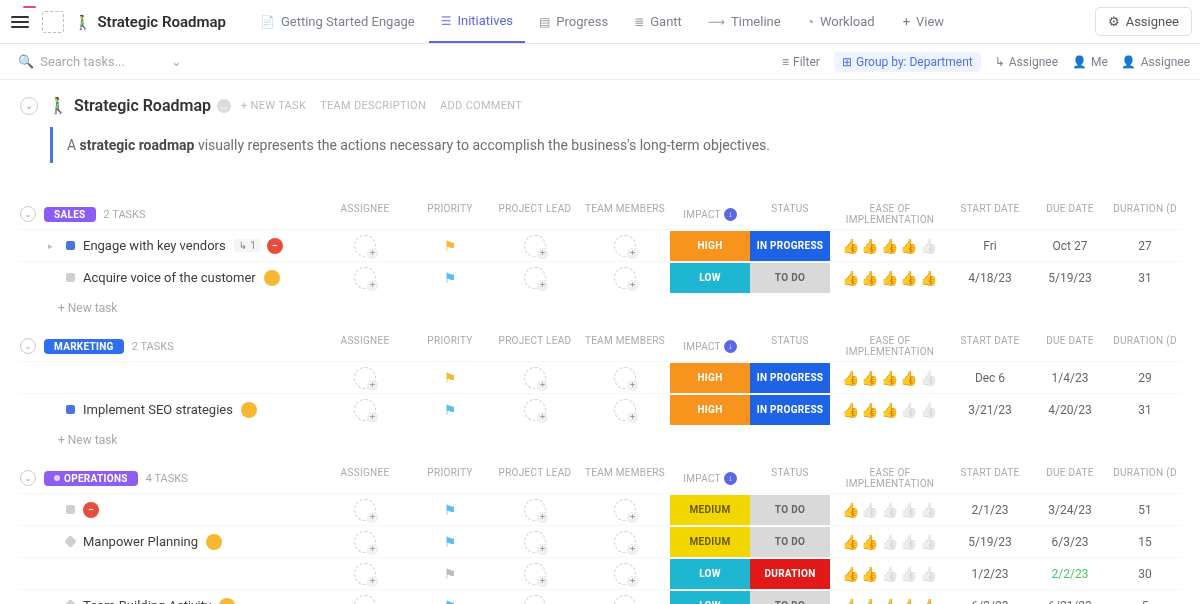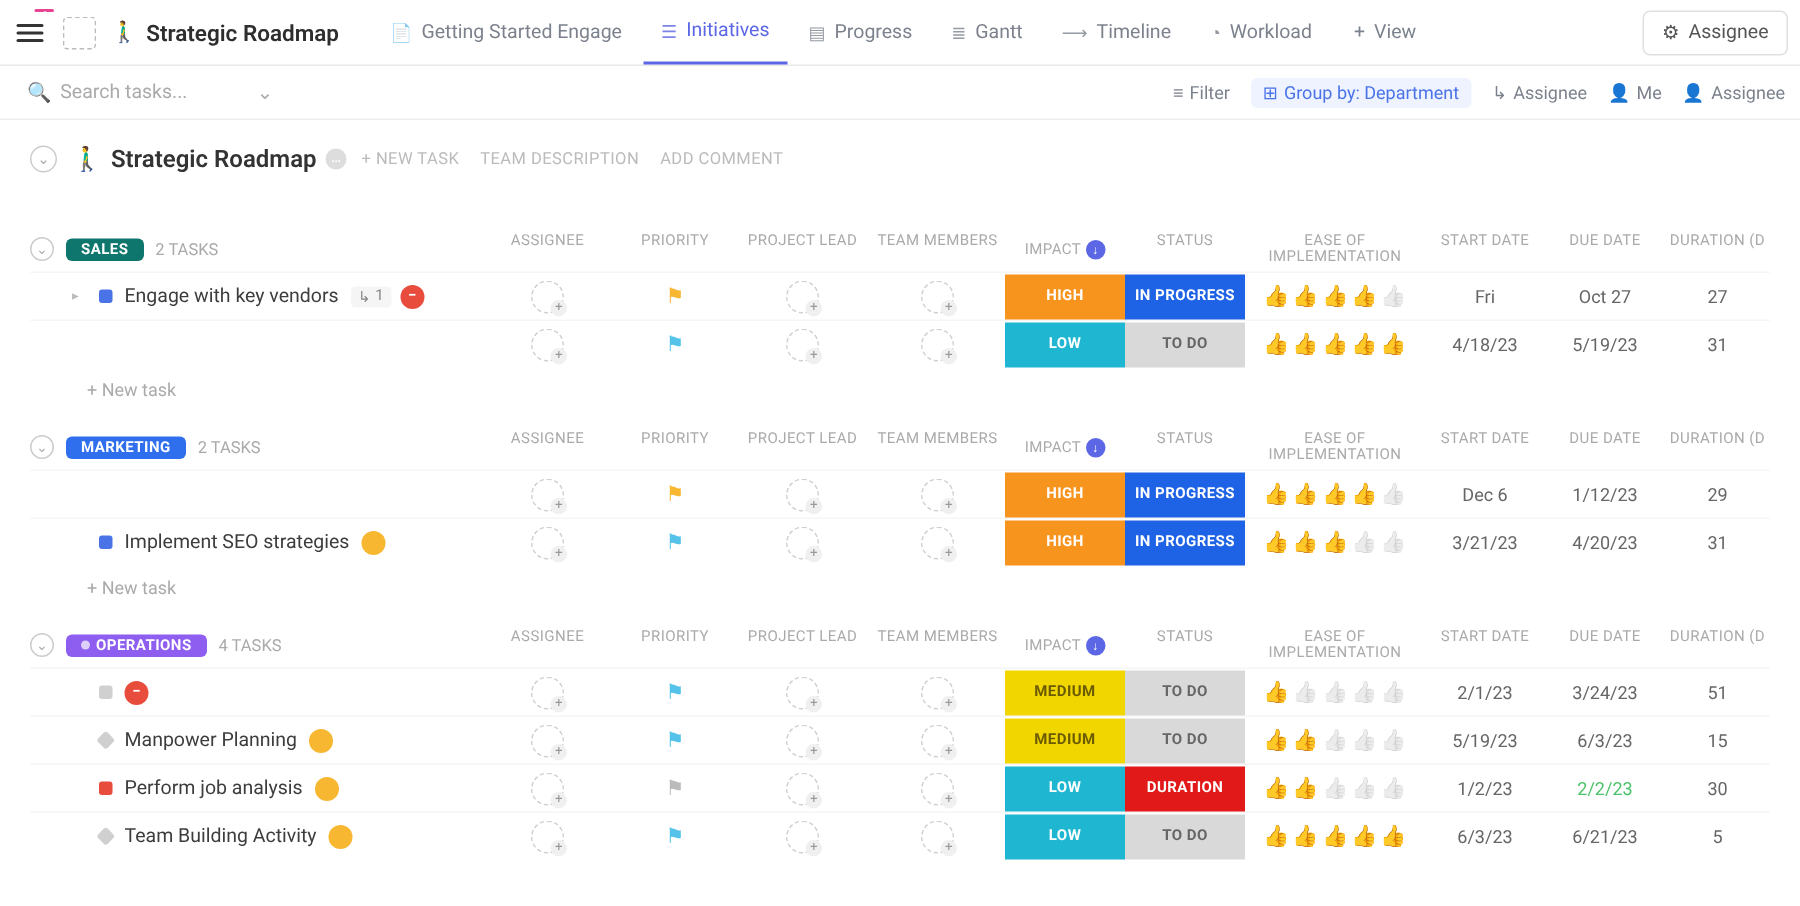--- a/index.html
+++ b/index.html
@@ -160,27 +160,30 @@
       <span>🚶‍♂️</span>
       <span>Strategic Roadmap</span>
       <span style="width:14px;height:14px;border-radius:50%;background:#ddd;font-size:9px;display:flex;align-items:center;justify-content:center;color:#fff">…</span>
     </div>
     <div class="ph-meta">
       <span>+ NEW TASK</span>
       <span>TEAM DESCRIPTION</span>
       <span>ADD COMMENT</span>
     </div>
   </div>
+  <div class="desc-box">
+    <span>A </span><b>strategic roadmap</b><span> visually represents the actions necessary to accomplish the business's long-term objectives.</span>
+  </div>
 </div>
 
 <div class="content" id="content">
     <div class="group">
       <div class="group-header">
     <div class="grp-collapse">⌄</div>
-    <div class="grp-pill" style="background:#0f766e">SALES</div>
+    <div class="grp-pill" style="background:#8b5cf6">SALES</div>
     <div class="grp-count">2 TASKS</div>
     <div class="cols">
     <div class="col-h w-assignee">ASSIGNEE</div>
     <div class="col-h w-priority">PRIORITY</div>
     <div class="col-h w-lead">PROJECT LEAD</div>
     <div class="col-h w-team">TEAM MEMBERS</div>
     <div class="col-h w-impact">IMPACT<span class="sort-bubble">↓</span></div>
     <div class="col-h w-status">STATUS</div>
     <div class="col-h w-ease">EASE OF IMPLEMENTATION</div>
     <div class="col-h w-date">START DATE</div>
@@ -219,20 +222,28 @@
             <span class="thumb ">👍</span>
             <span class="thumb ">👍</span>
             <span class="thumb dim">👍</span>
           </div>
         <div class="cell w-date date-cell">Fri</div>
         <div class="cell w-date date-cell ">Oct 27</div>
         <div class="cell w-dur date-cell">27</div>
       </div>
     </div>
       <div class="task-row">
+      <div class="task-left">
+        <span class="task-expand"></span>
+        <span class="task-sq" style="background:#d0d0d0"></span>
+        <span class="task-name">Acquire voice of the customer</span>
+        <span class="task-meta">
+            <span class="circle-icon" style="background:#f7b731"></span>
+          </span>
+      </div>
       <div class="task-cols">
         <div class="cell w-assignee">
             <div class="avatar-ph"></div>
           </div>
         <div class="cell w-priority">
             <span class="flag" style="color:#55c2ea">⚑</span>
           </div>
         <div class="cell w-lead">
             <div class="avatar-ph"></div>
           </div>
@@ -290,21 +301,21 @@
         <div class="cell w-impact impact-cell" style="background:#f7941e;color:#fff">HIGH</div>
         <div class="cell w-status status-cell" style="background:#1e62e6;color:#fff">IN PROGRESS</div>
         <div class="cell w-ease ease">
             <span class="thumb ">👍</span>
             <span class="thumb ">👍</span>
             <span class="thumb ">👍</span>
             <span class="thumb ">👍</span>
             <span class="thumb dim">👍</span>
           </div>
         <div class="cell w-date date-cell">Dec 6</div>
-        <div class="cell w-date date-cell ">1/12/23</div>
+        <div class="cell w-date date-cell ">1/4/23</div>
         <div class="cell w-dur date-cell">29</div>
       </div>
     </div>
       <div class="task-row">
       <div class="task-left">
         <span class="task-expand"></span>
         <span class="task-sq" style="background:#4b73e8"></span>
         <span class="task-name">Implement SEO strategies</span>
         <span class="task-meta">
             <span class="circle-icon" style="background:#f7b731"></span>
@@ -422,28 +433,20 @@
             <span class="thumb dim">👍</span>
             <span class="thumb dim">👍</span>
             <span class="thumb dim">👍</span>
           </div>
         <div class="cell w-date date-cell">5/19/23</div>
         <div class="cell w-date date-cell ">6/3/23</div>
         <div class="cell w-dur date-cell">15</div>
       </div>
     </div>
       <div class="task-row">
-      <div class="task-left">
-        <span class="task-expand"></span>
-        <span class="task-sq" style="background:#e74c3c"></span>
-        <span class="task-name">Perform job analysis</span>
-        <span class="task-meta">
-            <span class="circle-icon" style="background:#f7b731"></span>
-          </span>
-      </div>
       <div class="task-cols">
         <div class="cell w-assignee">
             <div class="avatar-ph"></div>
           </div>
         <div class="cell w-priority">
             <span class="flag" style="color:#bbb">⚑</span>
           </div>
         <div class="cell w-lead">
             <div class="avatar-ph"></div>
           </div>

